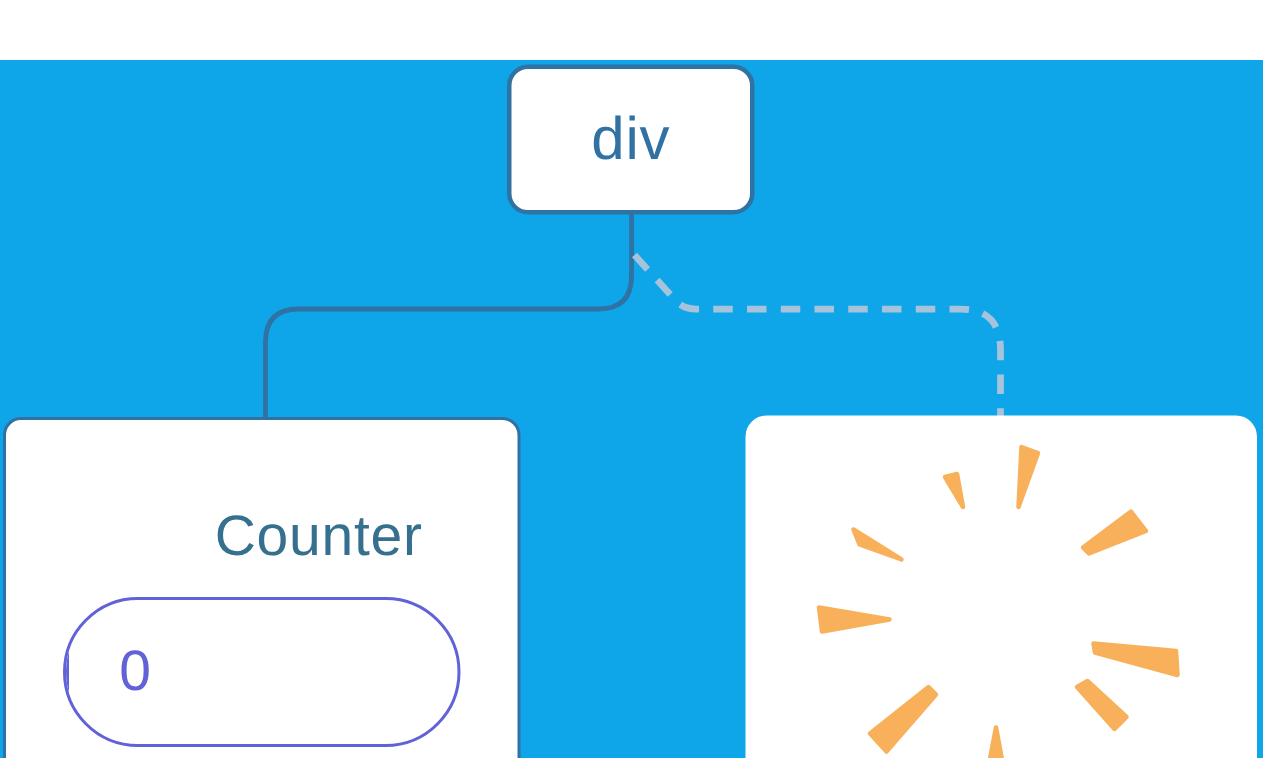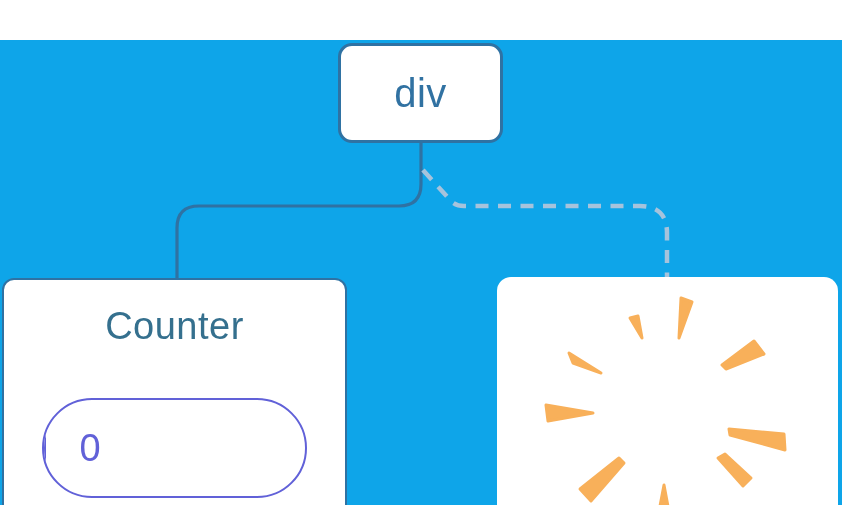--- a/index.html
+++ b/index.html
@@ -45,28 +45,29 @@
     left: 2px;
     top: 238px;
     width: 345px;
     height: 260px;
     border: 2px solid #2F72A3;
     border-radius: 12px;
   }
   .counter-title {
     position: absolute;
     left: 0;
-    top: 22px;
+    top: 54px;
     width: 100%;
     text-align: center;
     font-size: 38px;
     font-weight: 500;
     color: #35708E;
     line-height: 48px;
     letter-spacing: 0.5px;
+    padding-left: 38px;
   }
   .state-pill {
     position: absolute;
     left: 38px;
     top: 118px;
     width: 265px;
     height: 100px;
     border: 2px solid #6161D8;
     border-radius: 52px;
     box-sizing: border-box;

